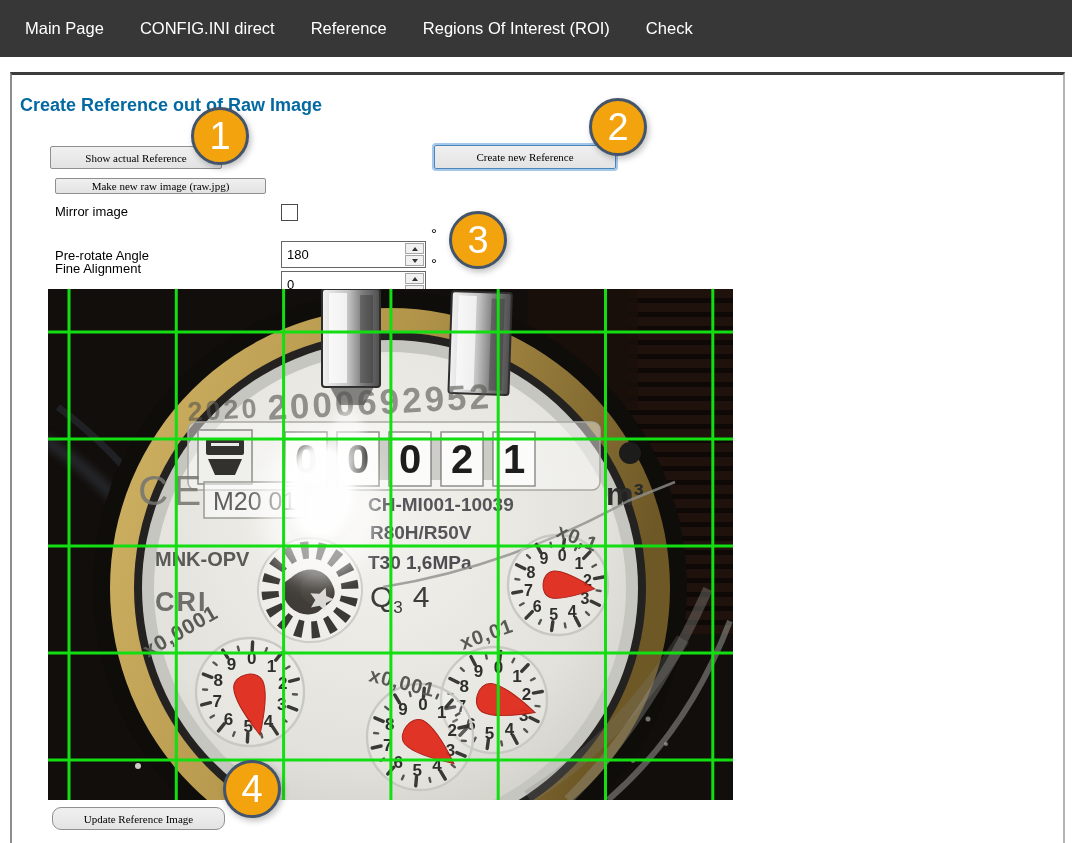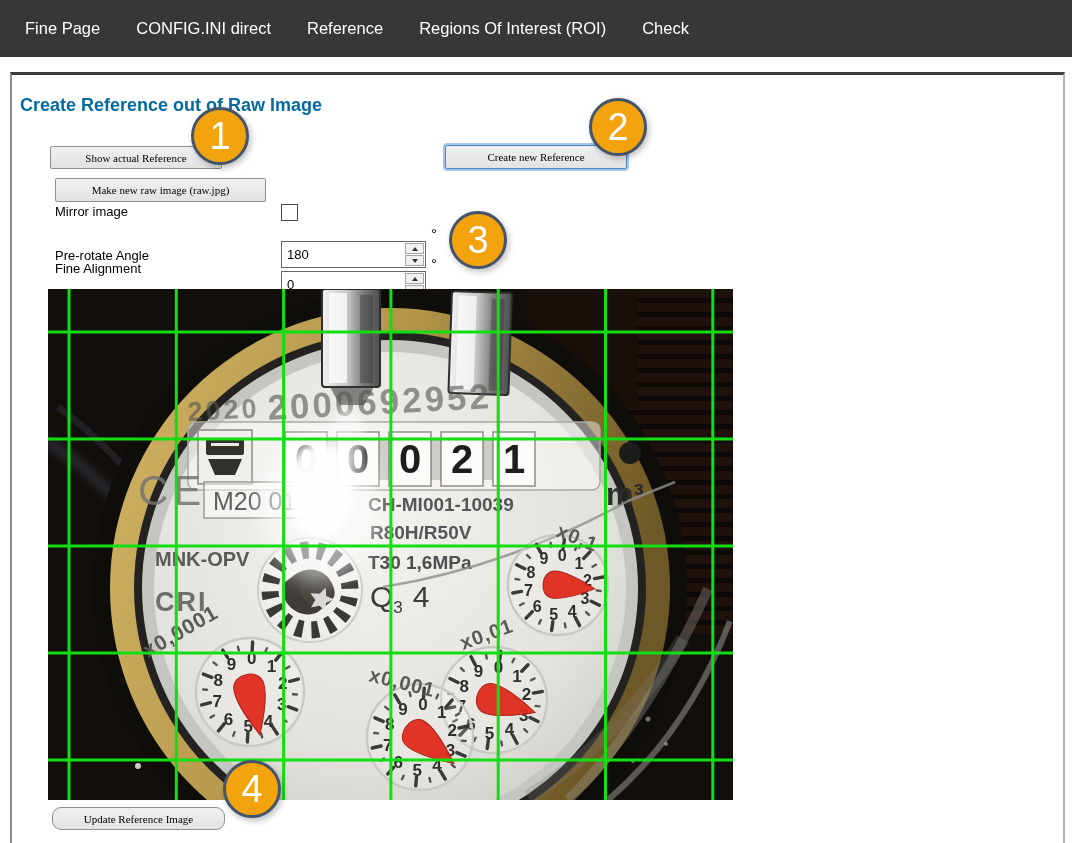--- a/index.html
+++ b/index.html
@@ -23,22 +23,22 @@
   .page-title{
     position:absolute;left:20px;top:95px;font-size:18px;font-weight:bold;color:#0369a1;
   }
   
   .btn{
     position:absolute;display:flex;align-items:center;justify-content:center;
     background:linear-gradient(#f0f0f0,#e3e3e3);border:1px solid #8f8f8f;border-radius:2px;
     font-size:11px;color:#000;box-sizing:border-box;cursor:pointer;font-family:Liberation Serif, serif;
   }
   #btn-show{left:50px;top:146px;width:172px;height:23px;}
-  #btn-create{left:445px;top:145px;width:182px;height:24px;border:1px solid #4c87b8;box-shadow:0 0 0 2px #a4c8ec;text-align:center;}
-  #btn-makeraw{left:55px;top:178px;width:211px;height:24px;}
+  #btn-create{left:434px;top:145px;width:182px;height:24px;border:1px solid #4c87b8;box-shadow:0 0 0 2px #a4c8ec;text-align:center;}
+  #btn-makeraw{left:55px;top:178px;width:211px;height:16px;}
   #btn-update{left:52px;top:807px;width:173px;height:23px;border-radius:9px;}
   
   .form-label{position:absolute;left:55px;font-size:13px;color:#000;}
   #lbl-mirror{top:204px;}
   #lbl-prerotate{top:248px;}
   #lbl-fine{top:261px;}
   .checkbox{
     position:absolute;left:281px;top:204px;width:17px;height:17px;
     background:#fff;border:1px solid #4a4a4a;box-sizing:border-box;cursor:pointer;
   }
@@ -70,21 +70,21 @@
   }
   .c1{left:191px;top:107px;}
   .c2{left:589px;top:98px;}
   .c3{left:449px;top:211px;}
   .c4{left:223px;top:760px;}
 </style>
 </head>
 <body>
 
 <div class="navbar">
-  <span class="nav-item">Fine Page</span>
+  <span class="nav-item">Main Page</span>
   <span class="nav-item">CONFIG.INI direct</span>
   <span class="nav-item">Reference</span>
   <span class="nav-item">Regions Of Interest (ROI)</span>
   <span class="nav-item">Check</span>
 </div>
 
 <div class="content-frame"></div>
 
 <div class="page-title">Create Reference out of Raw Image</div>
 

